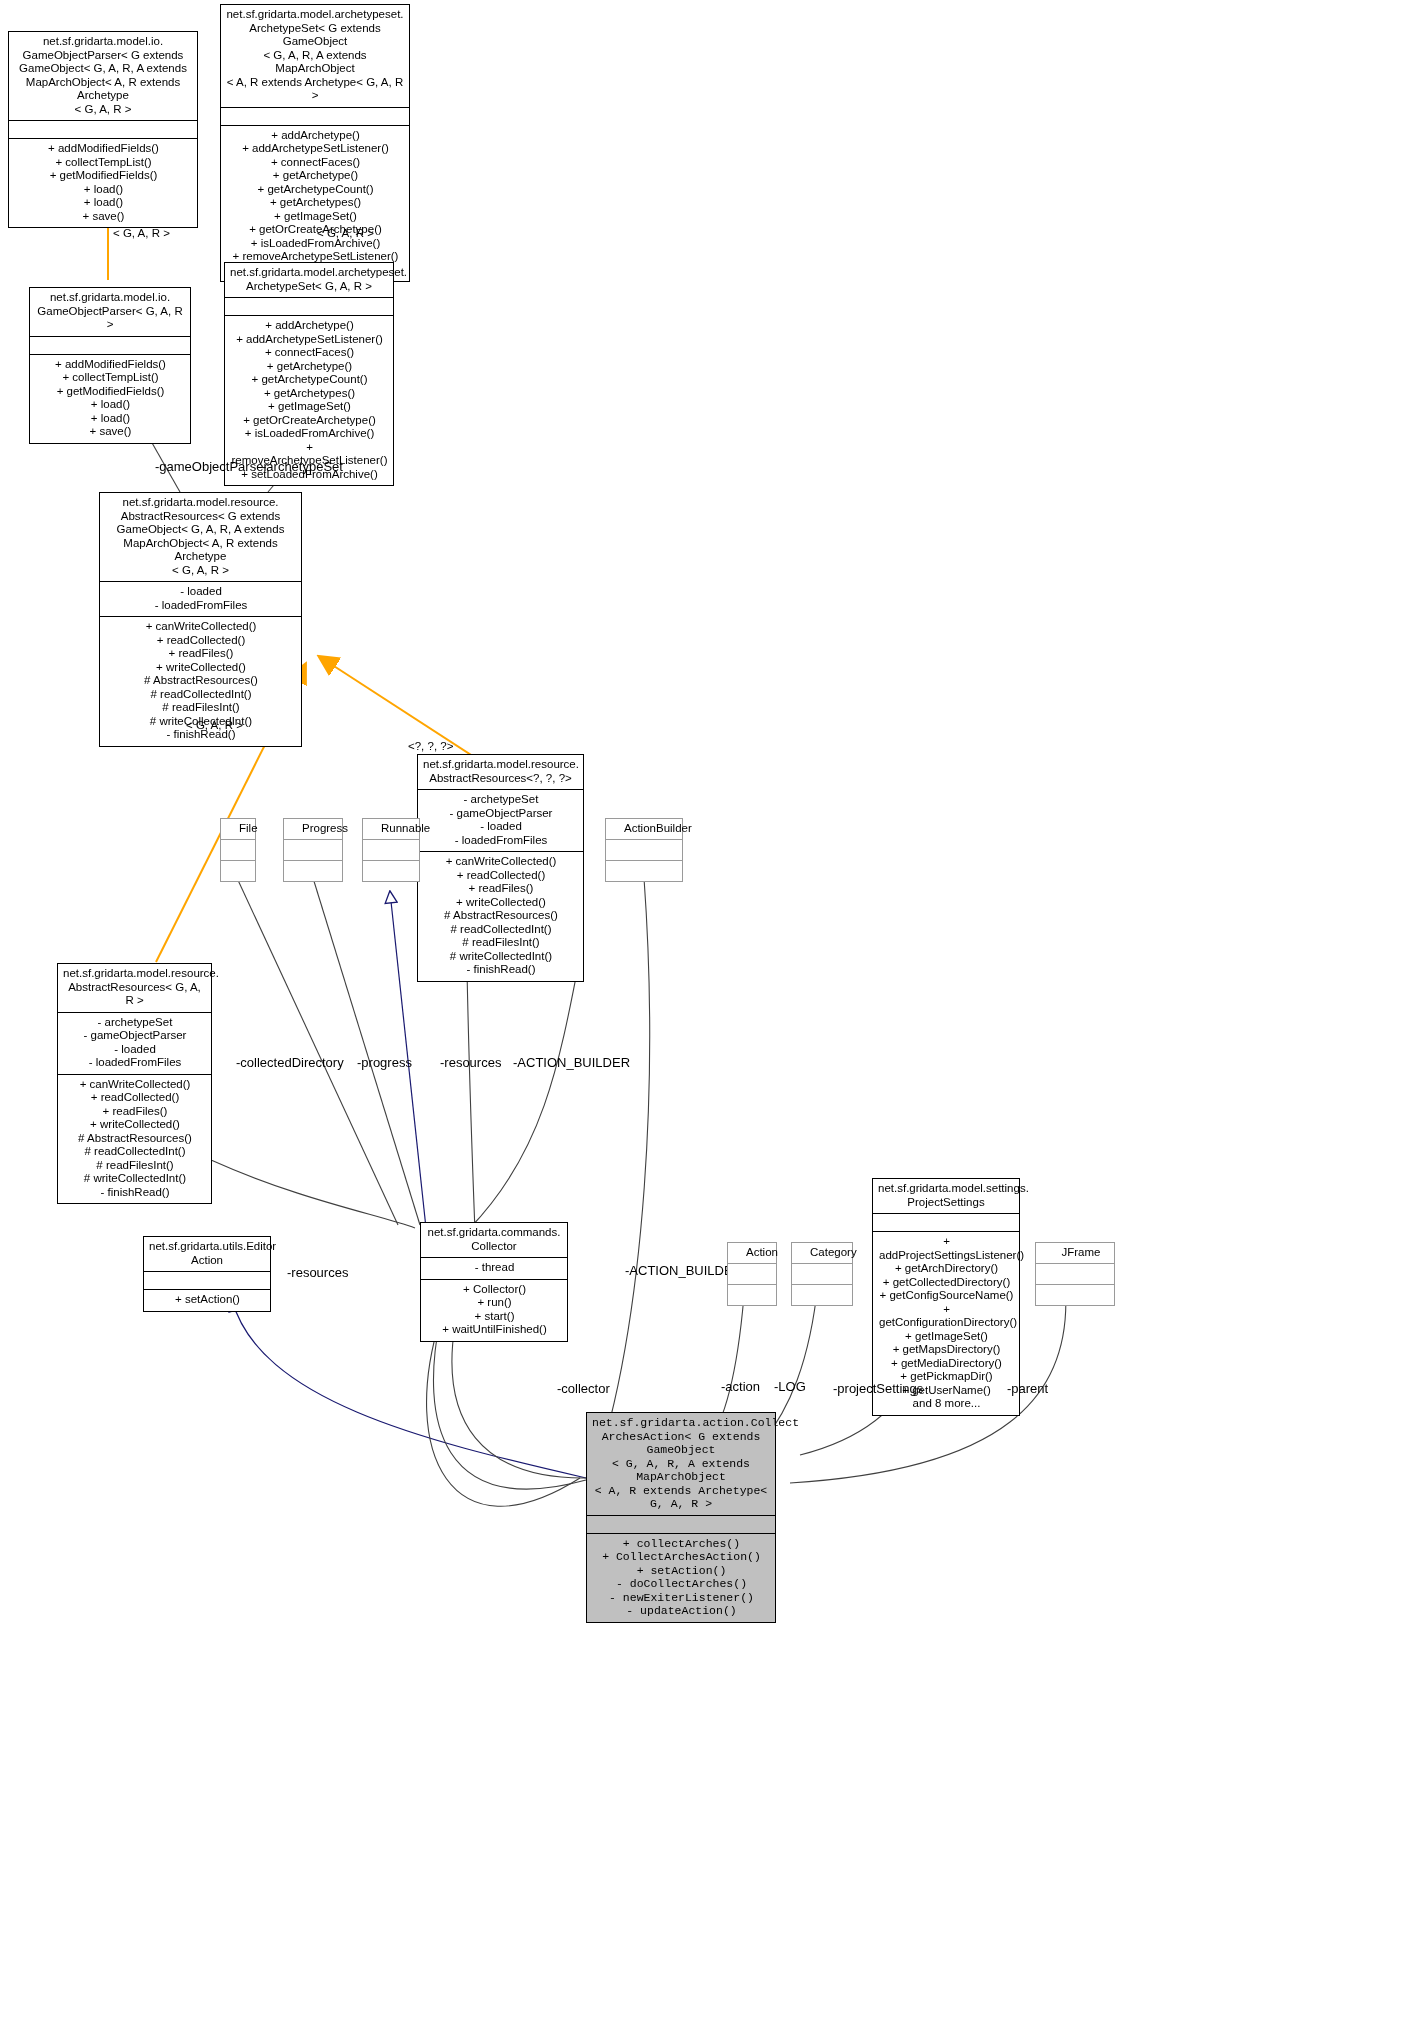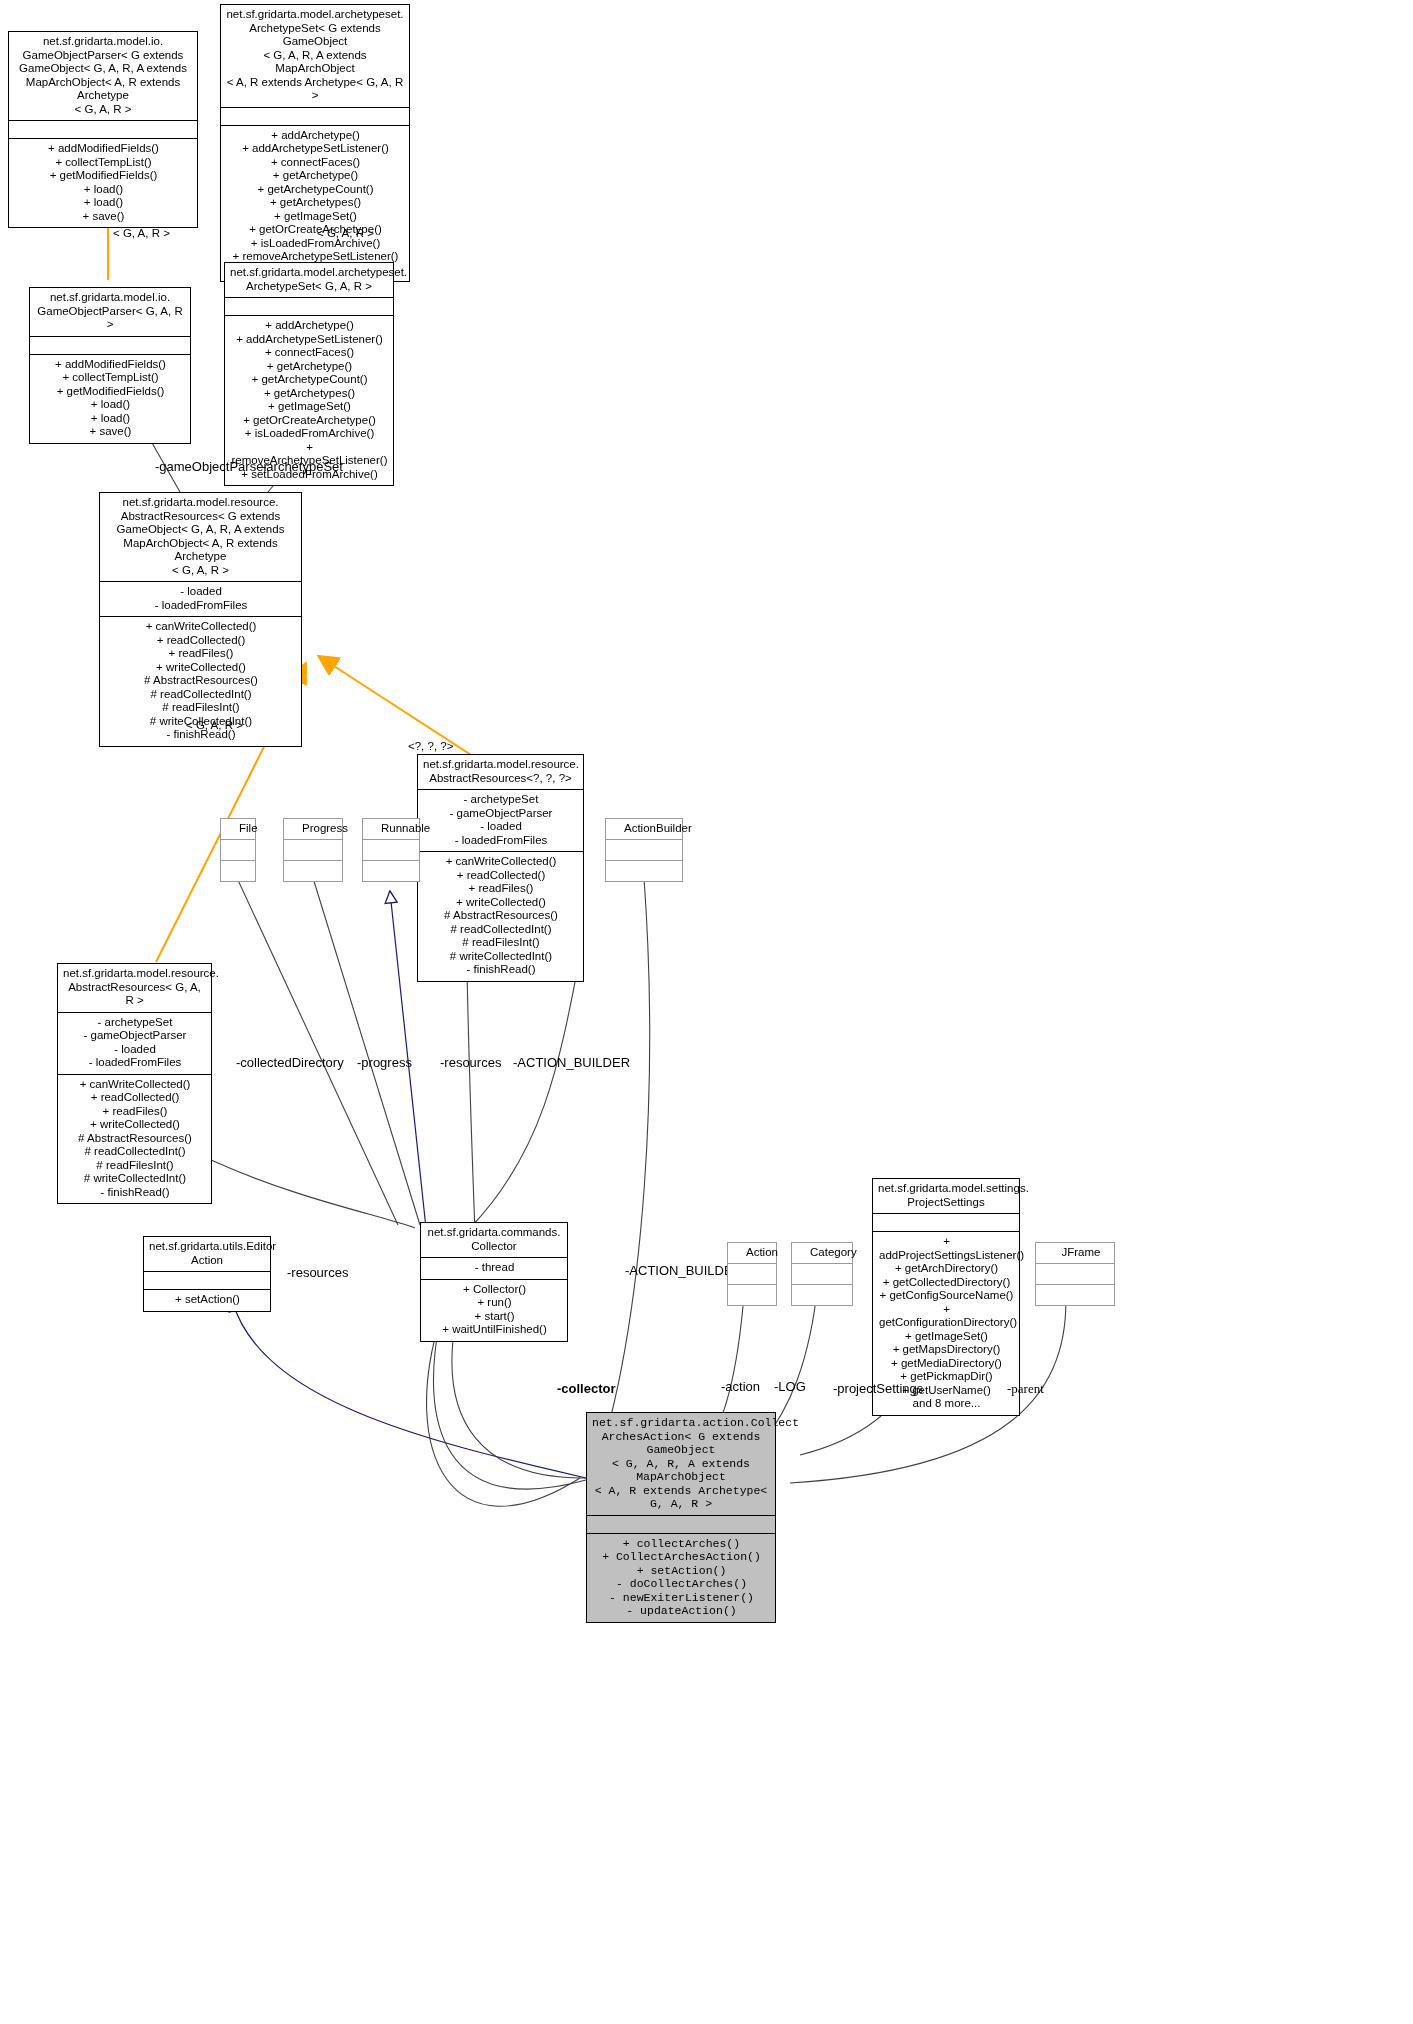--- a/index.html
+++ b/index.html
@@ -270,25 +270,25 @@
 + getConfigSourceName()
 + getConfigurationDirectory()
 + getImageSet()
 + getMapsDirectory()
 + getMediaDirectory()
 + getPickmapDir()
 + getUserName()
 and 8 more...</div>
   </div>
 
-  <div class="elabel" style="left:557px;top:1381px;font-weight:bold;">-collector</div>
+  <div class="elabel" style="left:557px;top:1381px;">-collector</div>
   <div class="elabel" style="left:721px;top:1379px;">-action</div>
   <div class="elabel" style="left:774px;top:1379px;">-LOG</div>
   <div class="elabel" style="left:833px;top:1381px;">-projectSettings</div>
-  <div class="elabel" style="left:1007px;top:1381px;font-family:Liberation Serif, serif;">-parent</div>
+  <div class="elabel" style="left:1007px;top:1381px;">-parent</div>
 
   <div class="uml grey" style="left:586px;top:1412px;width:190px;">
     <div class="title">net.sf.gridarta.action.Collect
 ArchesAction&lt; G extends GameObject
 &lt; G, A, R, A extends MapArchObject
  &lt; A, R extends Archetype&lt; G, A, R &gt;</div>
     <div class="sep empty"></div>
     <div class="sep ops">+ collectArches()
 + CollectArchesAction()
 + setAction()

